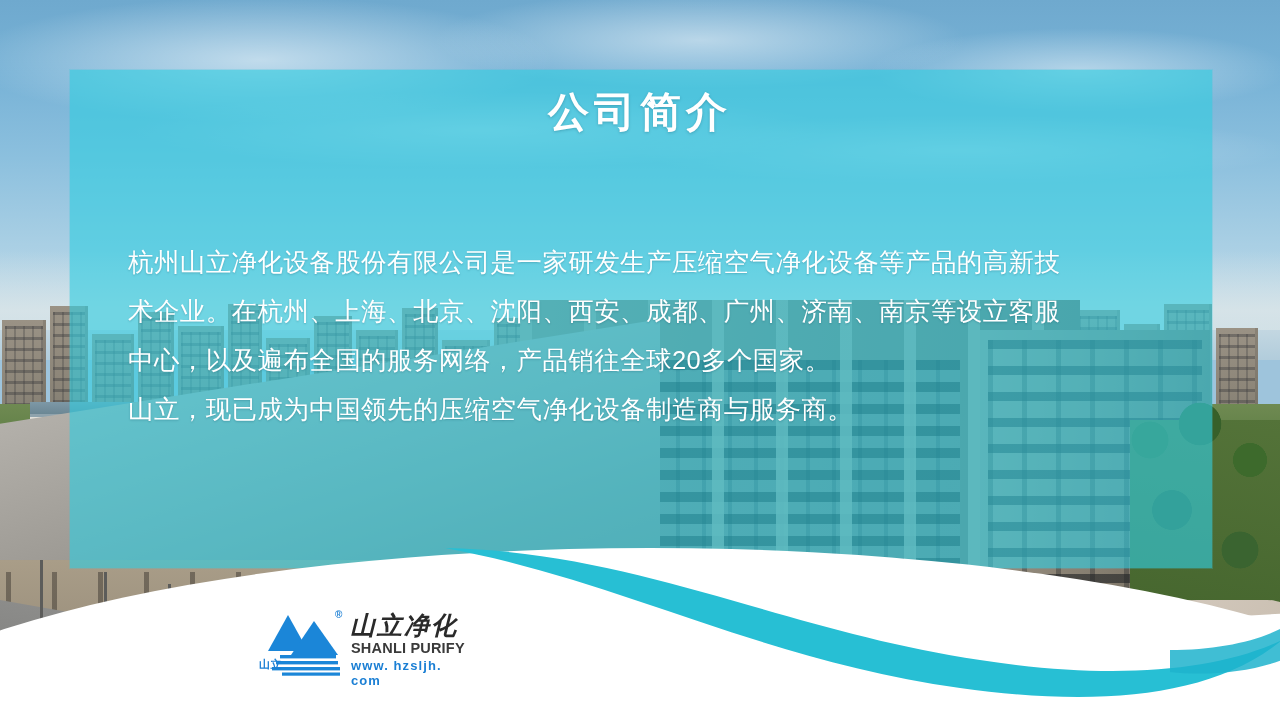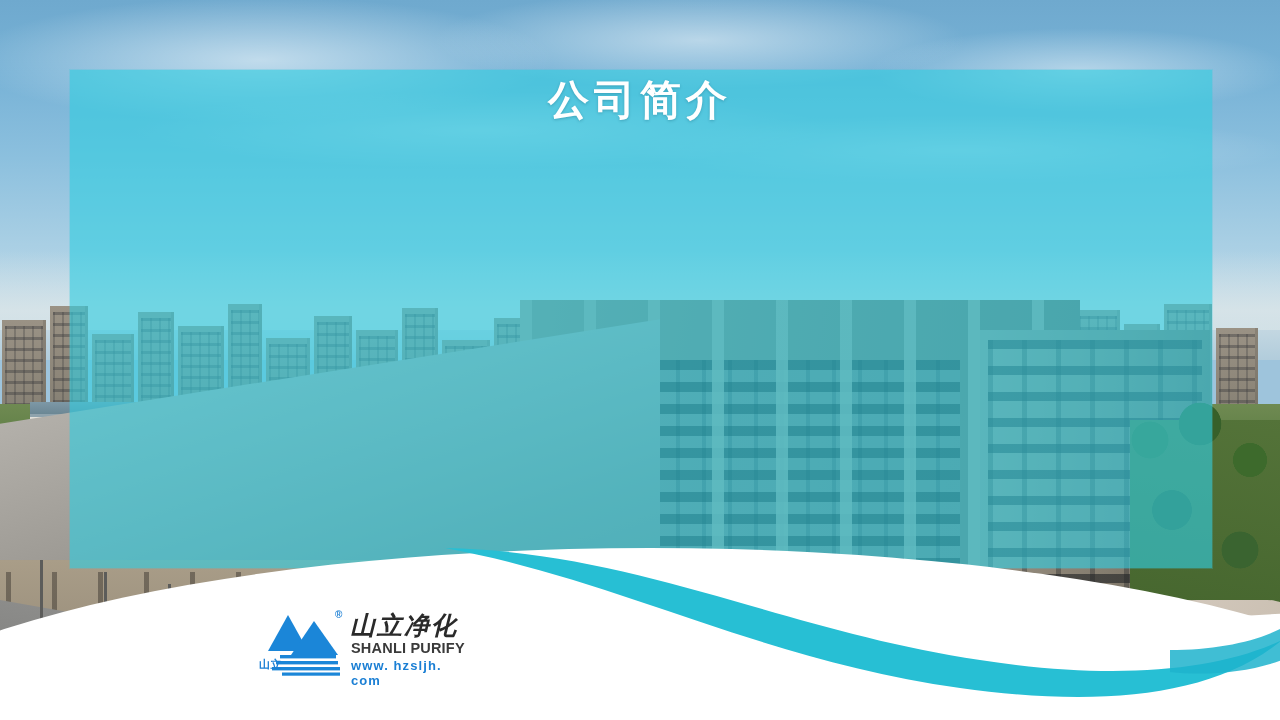--- a/index.html
+++ b/index.html
@@ -145,21 +145,21 @@
   
   #content-panel {
     position: absolute;
     left: 70px; top: 70px; width: 1142px; height: 498px;
     background: rgba(50,205,225,0.62);
     box-shadow: 0 0 0 1px rgba(60,200,220,.25);
   }
 
   
   #slide-title {
-    position: absolute; left: 0; top: 73px; width: 1280px;
+    position: absolute; left: 0; top: 85px; width: 1280px;
     text-align: center;
     font-size: 41px; font-weight: bold; color: #ffffff;
     letter-spacing: 5px;
     text-shadow: 0 1px 3px rgba(0,70,90,.28);
   }
   #body-text {
     position: absolute; left: 128px; top: 238px; width: 976px;
     color: #ffffff; font-size: 25.5px; line-height: 49px;
     letter-spacing: .4px;
     text-shadow: 0 1px 2px rgba(0,70,90,.26);
@@ -280,20 +280,26 @@
     <div class="pole" style="left:104px; top:572px; height:62px;"></div>
     <div class="pole" style="left:168px; top:584px; height:56px;"></div>
     <div class="car" style="left:18px; top:660px;"></div>
     <div class="car" style="left:60px; top:676px;"></div>
   </div>
 
   <div id="content-panel"></div>
 
   <div id="slide-title">公司简介</div>
 
+  <div id="body-text">
+    <p>杭州山立净化设备股份有限公司是一家研发生产压缩空气净化设备等产品的高新技</p>
+    <p>术企业。在杭州、上海、北京、沈阳、西安、成都、广州、济南、南京等设立客服</p>
+    <p>中心，以及遍布全国的服务网络，产品销往全球20多个国家。</p>
+    <p>山立，现已成为中国领先的压缩空气净化设备制造商与服务商。</p>
+  </div>
 
   <div id="bottom-curve"></div>
   <div id="bottom-curve-2"></div>
 
   <svg class="swoosh" viewBox="0 0 1280 220" preserveAspectRatio="none">
     <path d="M445,48 C640,52 780,130 980,160 C1110,180 1215,172 1282,140
              C1210,200 1090,206 960,188 C760,160 620,80 445,48 Z" fill="#27bfd4"></path>
     <path d="M1170,150 C1215,150 1255,142 1282,128 L1282,160
              C1250,172 1208,176 1170,172 Z" fill="#1fb3cc" opacity="0.85"></path>
   </svg>

